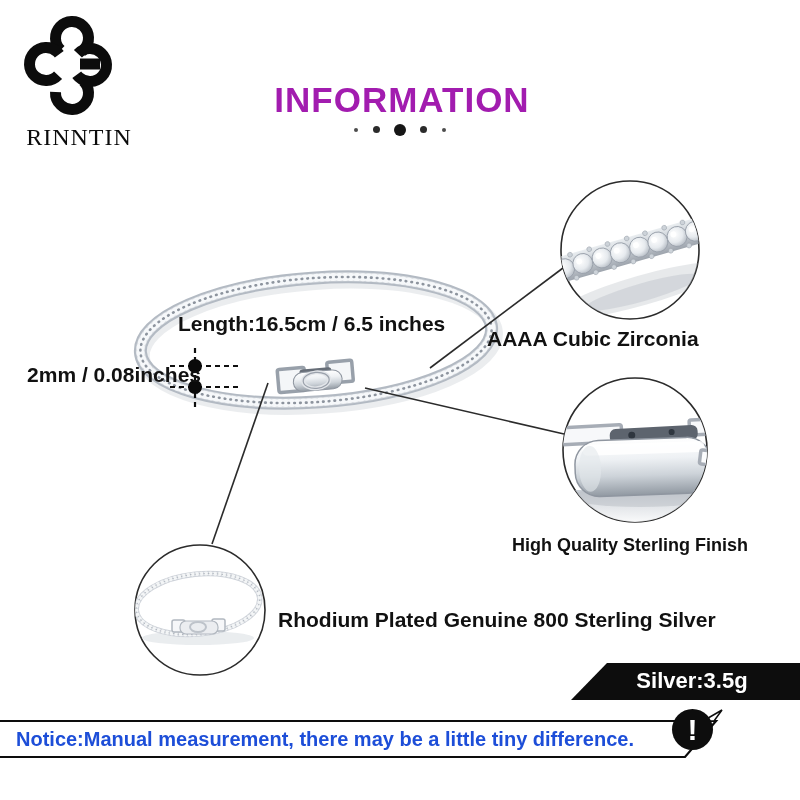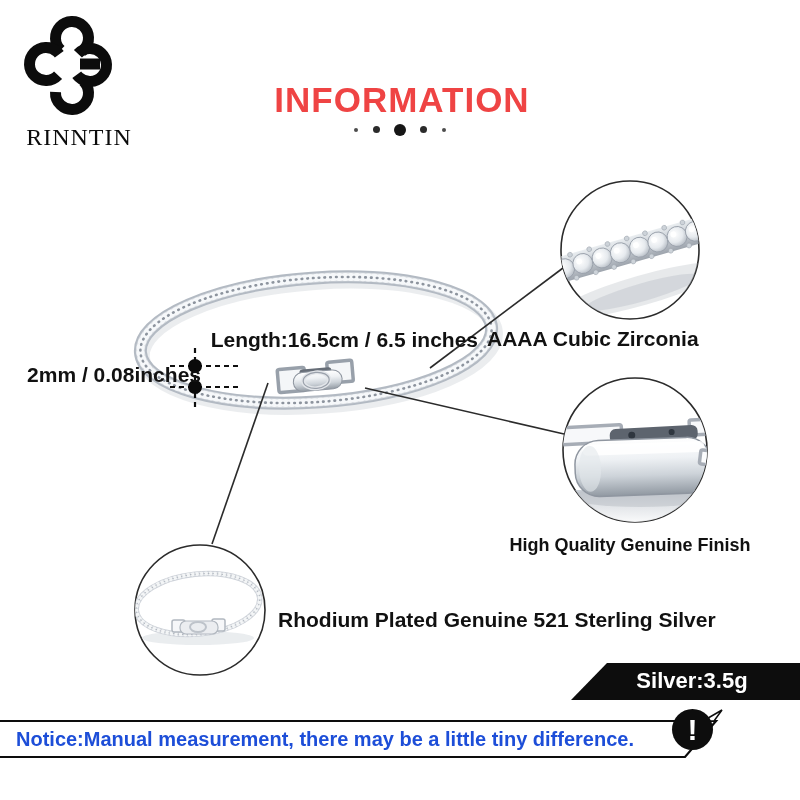--- a/index.html
+++ b/index.html
@@ -12,34 +12,34 @@
   svg.scene{position:absolute;left:0;top:0;z-index:1;}
   .txt{position:absolute;z-index:2;font-weight:bold;white-space:nowrap;}
 
   .brand-name{
     left:14px;top:124px;width:130px;text-align:center;
     font-family:"Liberation Serif", serif;font-size:24px;font-weight:normal;
     letter-spacing:1px;color:#0c0c0c;z-index:2;position:absolute;
   }
   .page-title{
     left:252px;top:80px;width:300px;text-align:center;
-    font-size:35px;font-weight:800;letter-spacing:1px;color:#ef4444;
+    font-size:35px;font-weight:800;letter-spacing:1px;color:#a21caf;
   }
   .title-dots{
     left:300px;top:122px;width:200px;text-align:center;z-index:2;position:absolute;
     line-height:14px;
   }
   .title-dots span{display:inline-block;border-radius:50%;background:#161616;vertical-align:middle;margin:0 5px;}
   .title-dots span:nth-child(1){width:4px;height:4px;background:#4c4c4c;}
   .title-dots span:nth-child(2){width:7px;height:7px;background:#2b2b2b;}
   .title-dots span:nth-child(3){width:12px;height:12px;}
   .title-dots span:nth-child(4){width:7px;height:7px;background:#2b2b2b;}
   .title-dots span:nth-child(5){width:4px;height:4px;background:#4c4c4c;}
 
-  .length-label{left:178px;top:328px;width:300px;text-align:right;font-size:21px;}
+  .length-label{left:178px;top:312px;width:300px;text-align:left;font-size:21px;}
   .width-label{left:16px;top:363px;width:185px;text-align:right;font-size:21px;}
   .label-zirconia{left:487px;top:327px;width:300px;text-align:left;font-size:21px;}
   .label-polish{left:460px;top:535px;width:340px;text-align:center;font-size:18px;}
   .label-silver{left:278px;top:608px;width:470px;text-align:left;font-size:21px;}
 
   .weight-label{
     left:592px;top:668px;width:200px;text-align:center;
     font-size:22px;color:#ffffff;z-index:3;
   }
   .notice-text{
@@ -234,21 +234,21 @@
   <span></span>
   <span></span>
   <span></span>
   <span></span>
 </div>
 
 <div class="txt length-label">Length:16.5cm / 6.5 inches</div>
 <div class="txt width-label">2mm / 0.08inches</div>
 
 <div class="txt label-zirconia">AAAA Cubic Zirconia</div>
-<div class="txt label-polish">High Quality Genuine Finish</div>
-<div class="txt label-silver">Rhodium Plated Genuine 521 Sterling Silver</div>
+<div class="txt label-polish">High Quality Sterling Finish</div>
+<div class="txt label-silver">Rhodium Plated Genuine 800 Sterling Silver</div>
 
 <div class="txt weight-label">Silver:3.5g</div>
 
 <div class="txt notice-text">Notice:Manual measurement, there may be a little tiny difference.</div>
 <div class="notice-badge">
   <span>!</span>
 </div>
 
 </body></html>

